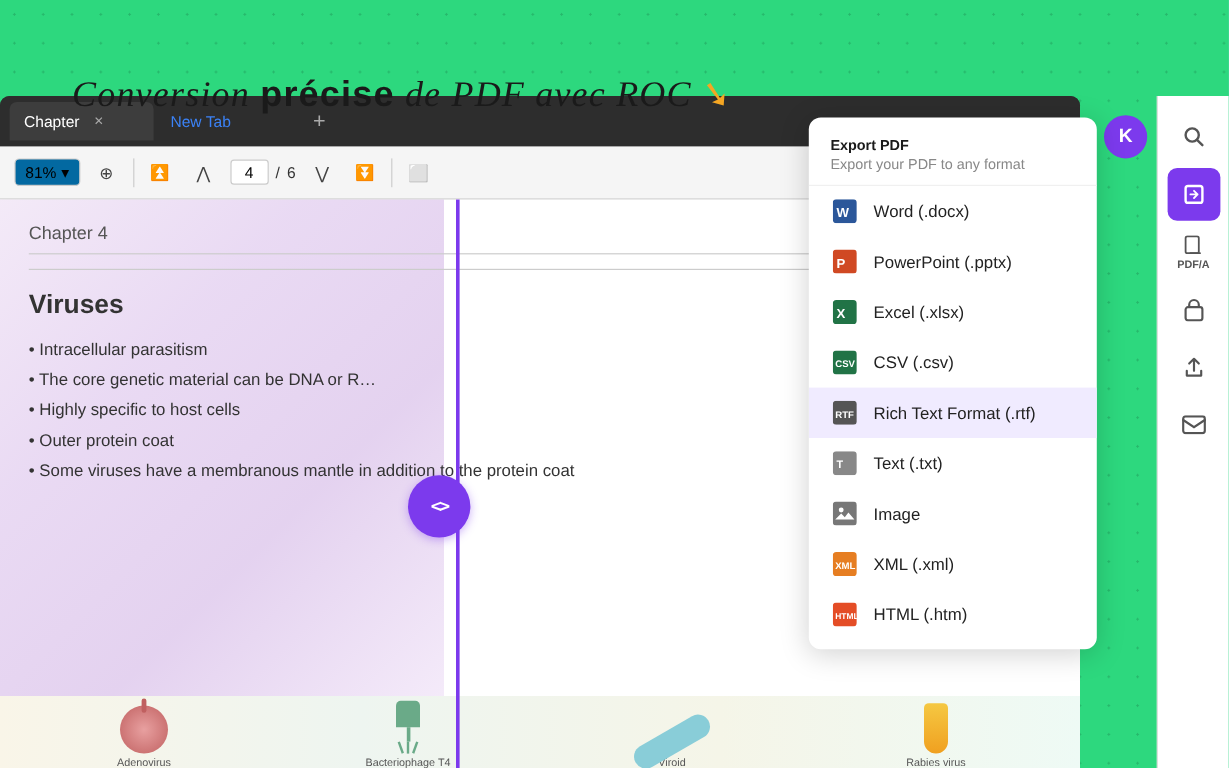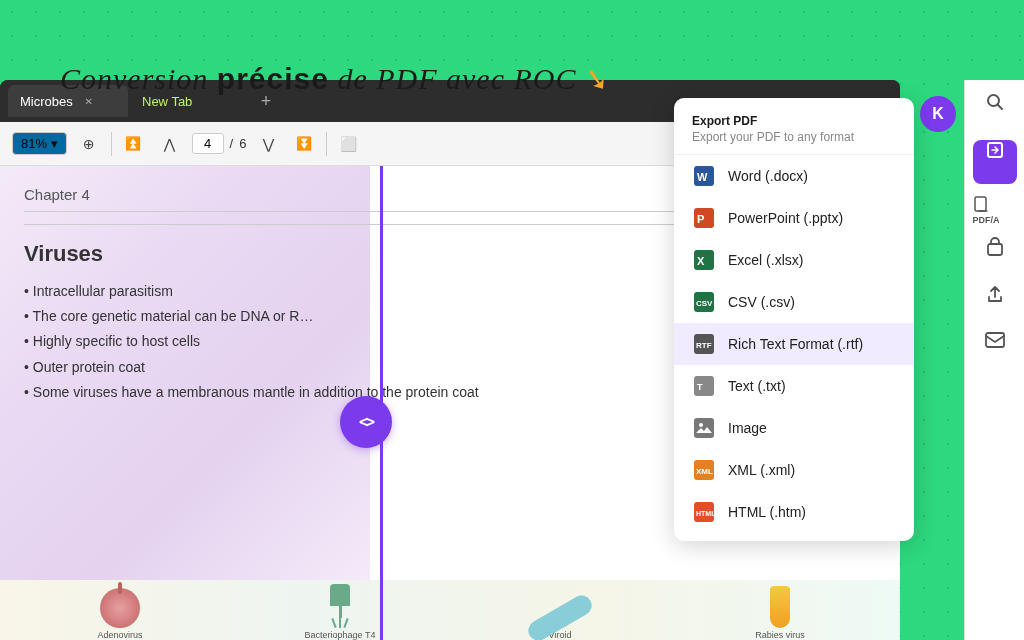--- a/index.html
+++ b/index.html
@@ -69,21 +69,21 @@
       padding: 0 8px;
       gap: 2px;
     }
     .tab {
       display: flex;
       align-items: center;
       height: 32px;
       padding: 0 12px;
       border-radius: 6px 6px 0 0;
       font-size: 13px;
-      color: #bef264;
+      color: #3b82f6;
       gap: 8px;
       cursor: pointer;
       min-width: 120px;
     }
     .tab.active {
       background: #3d3d3d;
       color: #fff;
     }
     .tab .close-btn {
       width: 16px;
@@ -271,20 +271,21 @@
       flex-direction: column;
       align-items: center;
       padding: 12px 0;
       gap: 4px;
       z-index: 6;
     }
     .sidebar-icon-btn {
       width: 44px;
       height: 44px;
       display: flex;
+      align-items: center;
       justify-content: center;
       border-radius: 8px;
       cursor: pointer;
       font-size: 18px;
       color: #555;
     }
     .sidebar-icon-btn.active {
       background: #7c3aed;
       color: #fff;
     }
@@ -406,21 +407,21 @@
   <span class="banner-text">
     <em>Conversion</em> <span class="bold">précise</span> <em>de PDF avec ROC</em>
   </span>
   <span class="arrow" style="color:#f5a623; font-size:34px;">➘</span>
 </div>
 
 <div class="browser">
 
   <div class="tab-bar">
     <div class="tab active">
-      <span>Microbes</span>
+      <span>Chapter</span>
       <span class="close-btn">✕</span>
     </div>
     <div class="tab">
       <span>New Tab</span>
     </div>
     <div class="new-tab-btn">+</div>
     <div class="tab-spacer"></div>
   </div>
 
   <div class="toolbar">

